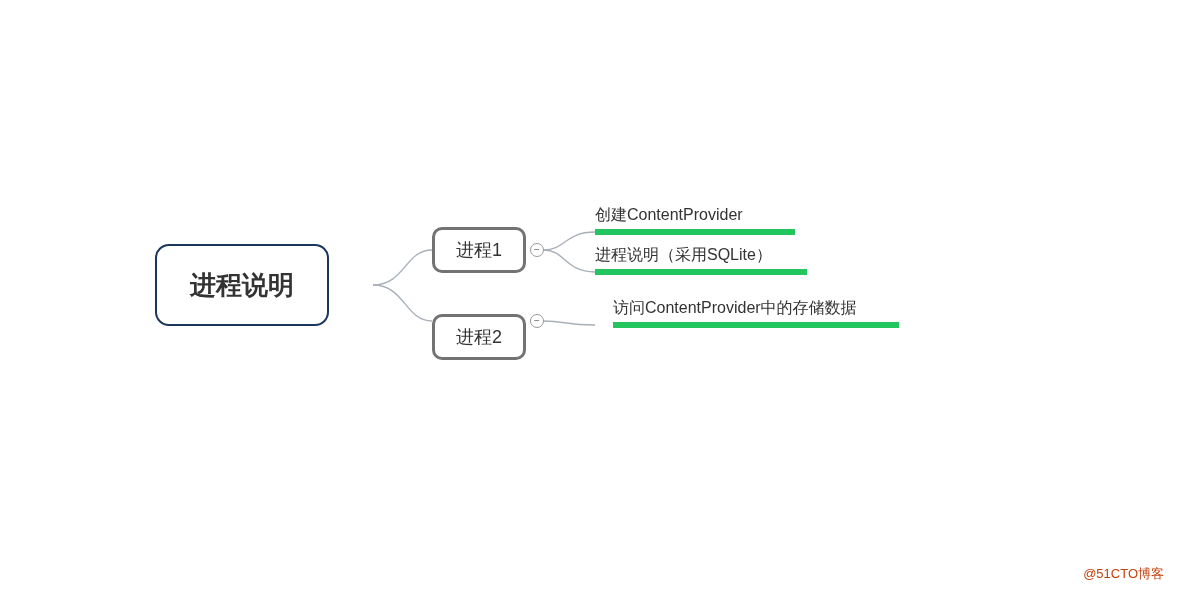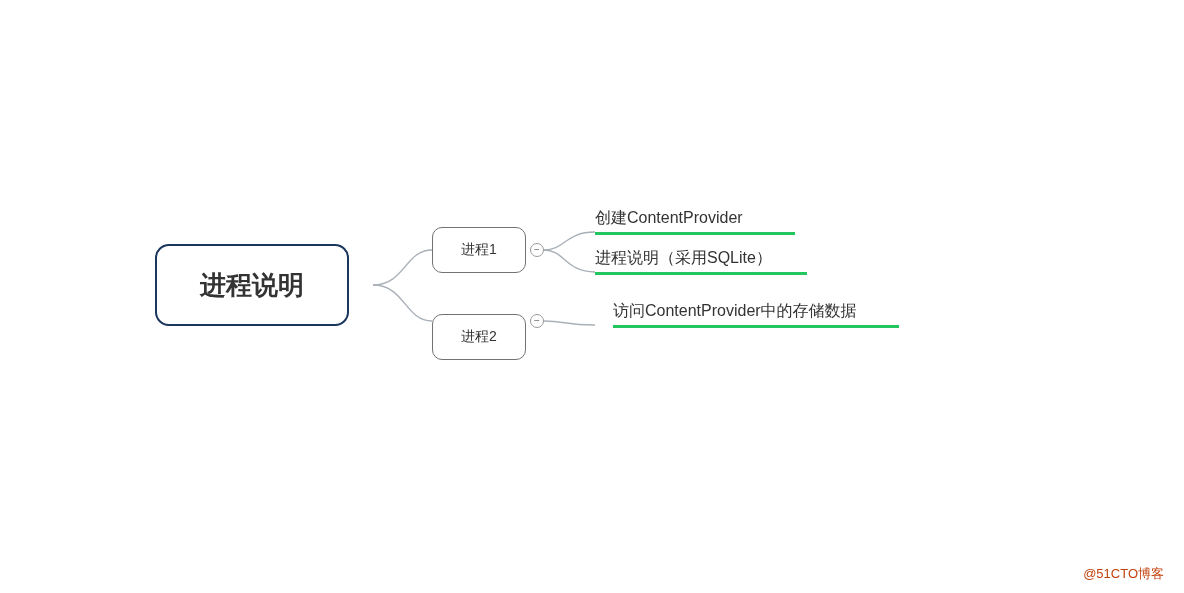--- a/index.html
+++ b/index.html
@@ -9,41 +9,41 @@
     height: 593px;
     background: #ffffff;
     font-family: "PingFang SC", "Microsoft YaHei", sans-serif;
     position: relative;
     overflow: hidden;
   }
   .root-node {
     position: absolute;
     left: 155px;
     top: 244px;
-    width: 194px;
+    width: 174px;
     height: 82px;
     border: 2px solid #1a365d;
     border-radius: 14px;
     display: flex;
     align-items: center;
     justify-content: center;
     font-size: 26px;
     font-weight: 700;
     color: #333;
   }
   .child-node {
     position: absolute;
     width: 94px;
     height: 46px;
-    border: 1px solid #737373;
+    border: 3px solid #737373;
     border-radius: 10px;
     display: flex;
     align-items: center;
     justify-content: center;
-    font-size: 14px;
+    font-size: 18px;
     color: #333;
     background: #fff;
   }
   .child-1 { left: 432px; top: 227px; }
   .child-2 { left: 432px; top: 314px; }
 
   .collapse-btn {
     position: absolute;
     width: 14px;
     height: 14px;
@@ -56,21 +56,21 @@
     font-size: 10px;
     line-height: 1;
     color: #666;
     cursor: pointer;
   }
   .collapse-1 { left: 530px; top: 243px; }
   .collapse-2 { left: 530px; top: 314px; }
 
   .leaf-node {
     position: absolute;
-    border-bottom: 3px solid #22c55e;
+    border-bottom: 6px solid #22c55e;
     height: 28px;
     display: flex;
     align-items: flex-end;
     padding-bottom: 3px;
     font-size: 16px;
     color: #333;
   }
   .leaf-1 { left: 595px; top: 207px; width: 200px; }
   .leaf-2 { left: 595px; top: 247px; width: 212px; }
   .leaf-3 { left: 613px; top: 300px; width: 286px; }

